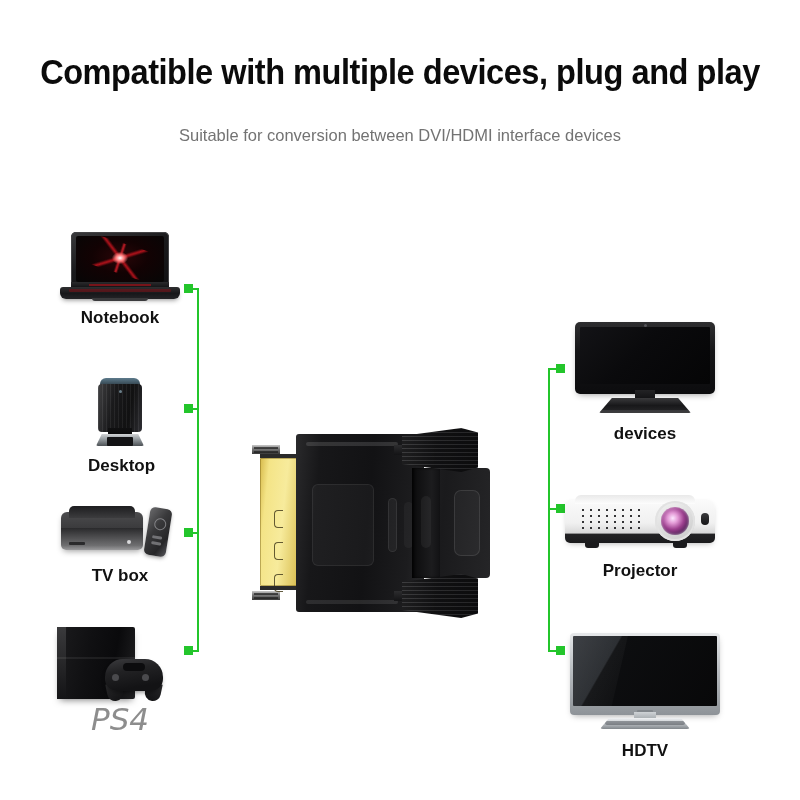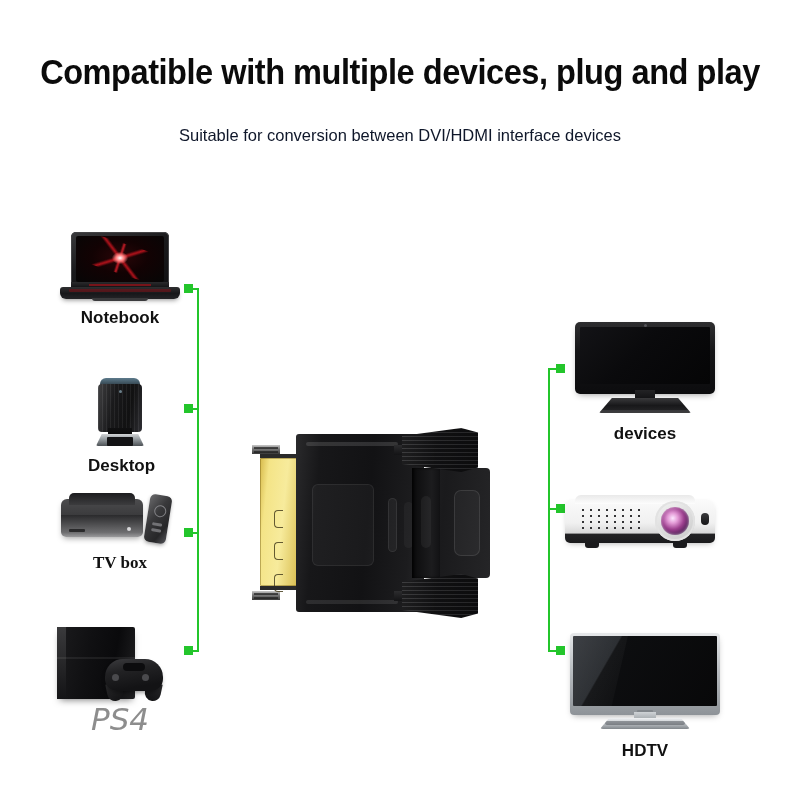--- a/index.html
+++ b/index.html
@@ -14,21 +14,21 @@
   
   .title{
     position:absolute;left:0;top:52px;width:800px;text-align:center;
     font-family:"Liberation Sans Narrow","Liberation Sans",sans-serif;
     font-weight:bold;font-size:35px;line-height:40px;color:#0b0b0b;
     letter-spacing:-0.5px;transform:scaleX(0.93);transform-origin:50% 50%;
     white-space:nowrap;
   }
   .subtitle{
     position:absolute;left:0;top:124px;width:800px;text-align:center;
-    font-size:16.5px;line-height:22px;color:#0f172a;white-space:nowrap;
+    font-size:16.5px;line-height:22px;color:#737373;white-space:nowrap;
   }
 
   
   .dev{position:absolute;}
   .dev .art{position:relative;width:100%;}
   .dev .cap{
     width:100%;text-align:center;font-weight:bold;font-size:17px;
     color:#111;margin-top:6px;white-space:nowrap;
   }
   .dev .cap.gray{color:#8d8d8d;font-weight:normal;font-size:31px;
@@ -439,21 +439,21 @@
             <div class="scr"></div>
           </div>
         <div class="hinge"></div>
         <div class="base"></div>
         <div class="foot"></div>
       </div>
     </div>
     <div class="cap">Notebook</div>
   </div>
 
-  <div class="dev" style="left:58px;top:491px;width:124px;font-family:Liberation Serif, serif;">
+  <div class="dev" style="left:58px;top:504px;width:124px;">
     <div class="art">
       <div class="tb">
         <div class="box"></div>
         <div class="led"></div>
         <div class="rem"></div>
       </div>
     </div>
     <div class="cap">TV box</div>
   </div>
 
@@ -537,20 +537,21 @@
   <div class="dev" style="left:565px;top:493px;width:150px;">
     <div class="art">
       <div class="pj">
         <div class="body"></div>
         <div class="vent"></div>
         <div class="lens"></div>
         <div class="ir"></div>
         <div class="foot"></div>
       </div>
     </div>
+    <div class="cap">Projector</div>
   </div>
 
   <div class="dev" style="left:570px;top:633px;width:150px;">
     <div class="art">
       <div class="tv">
         <div class="fr">
             <div class="scr"></div>
             <div class="logo"></div>
           </div>
         <div class="neck"></div>

